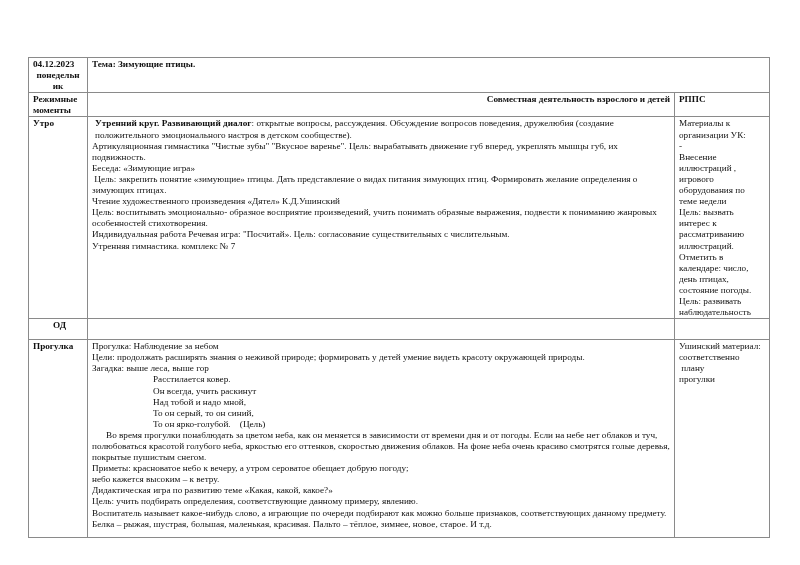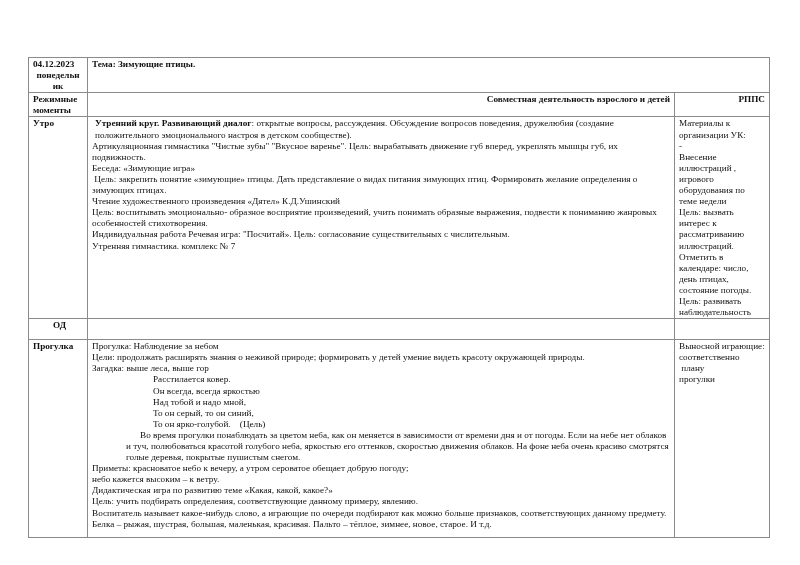--- a/index.html
+++ b/index.html
@@ -8,27 +8,27 @@
   table.plan { position: absolute; left: 28px; top: 57px; width: 741px;
                border-collapse: collapse; table-layout: fixed;
                font-size: 9.2px; line-height: 11.1px; }
   table.plan td { border: 1px solid #8a8a8a; vertical-align: top; padding: 1px 4px 0 4px; }
   col.c1 { width: 59px; } col.c2 { width: 587px; } col.c3 { width: 95px; }
   .b { font-weight: bold; }
   .center { text-align: right; }
   .line { display: block; white-space: pre-wrap; }
   .indent-poem { padding-left: 61px; }
   .ind1 { padding-left: 3px; }
-  .para-indent { text-indent: 14px; margin-left: 34px; }
+  .para-indent { text-indent: 14px; }
   tr.r-head td { height: 32px; }
   tr.r-cols td { height: 22px; }
   tr.r-morning td { height: 194px; }
   tr.r-od td { height: 19px; padding-left: 24px; }
   tr.r-walk td { height: 196px; }
-  .rpps-h { padding-left: 10px; text-align: right; }
+  .rpps-h { padding-left: 10px; }
 </style>
 </head>
 <body>
 
 <table class="plan">
   <colgroup>
       <col class="c1">
       <col class="c2">
       <col class="c3">
     </colgroup>
@@ -78,33 +78,33 @@
     <td></td>
   </tr>
 
   <tr class="r-walk">
     <td class="b">Прогулка</td>
     <td>
       <span class="line">Прогулка: Наблюдение за небом</span>
       <span class="line">Цели: продолжать расширять знания о неживой природе; формировать у детей умение видеть красоту окружающей природы.</span>
       <span class="line">Загадка: выше леса, выше гор</span>
       <span class="line indent-poem">Расстилается ковер.</span>
-      <span class="line indent-poem">Он всегда, всегда яркостью</span>
+      <span class="line indent-poem">Он всегда, учить раскинут</span>
       <span class="line indent-poem">Над тобой и надо мной,</span>
       <span class="line indent-poem">То он серый, то он синий,</span>
       <span class="line indent-poem">То он ярко-голубой.    (Цель)</span>
       <span class="line para-indent">Во время прогулки понаблюдать за цветом неба, как он меняется в зависимости от времени дня и от погоды. Если на небе нет облаков и туч, полюбоваться красотой голубого неба, яркостью его оттенков, скоростью движения облаков. На фоне неба очень красиво смотрятся голые деревья, покрытые пушистым снегом.</span>
       <span class="line">Приметы: красноватое небо к вечеру, а утром сероватое обещает добрую погоду;</span>
       <span class="line">небо кажется высоким – к ветру.</span>
       <span class="line">Дидактическая игра по развитию теме «Какая, какой, какое?»</span>
       <span class="line">Цель: учить подбирать определения, соответствующие данному примеру, явлению.</span>
       <span class="line">Воспитатель называет какое-нибудь слово, а играющие по очереди подбирают как можно больше признаков, соответствующих данному предмету.</span>
       <span class="line">Белка – рыжая, шустрая, большая, маленькая, красивая. Пальто – тёплое, зимнее, новое, старое. И т.д.</span>
     </td>
     <td>
-      <span class="line">Выносной играющие:</span>
+      <span class="line">Ушинский материал:</span>
       <span class="line">соответственно</span>
       <span class="line"> плану</span>
       <span class="line">прогулки</span>
     </td>
   </tr>
 </tbody>
   </table>
 
 </body></html>

